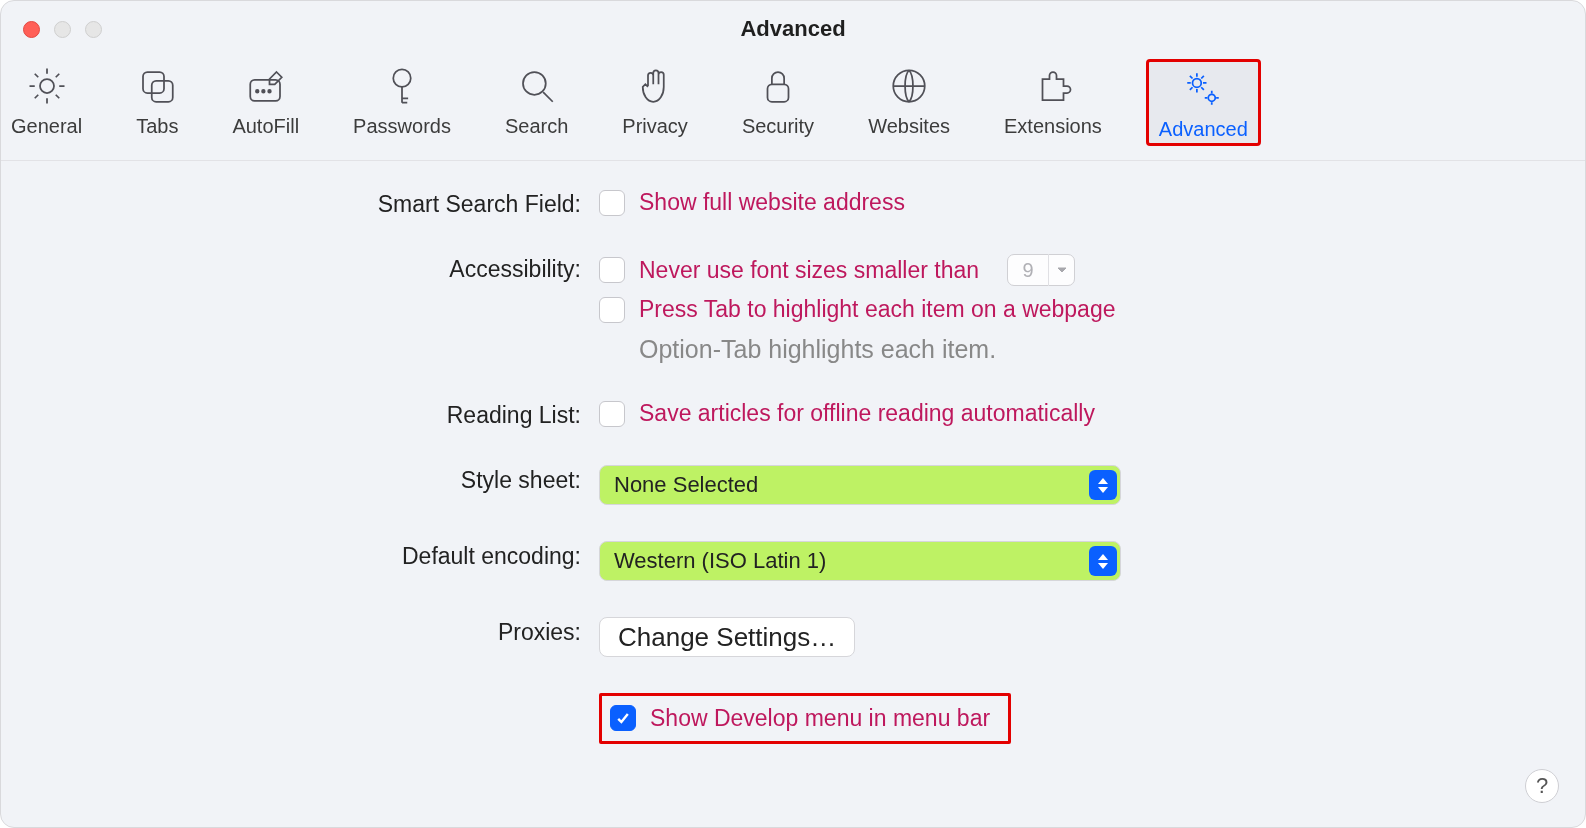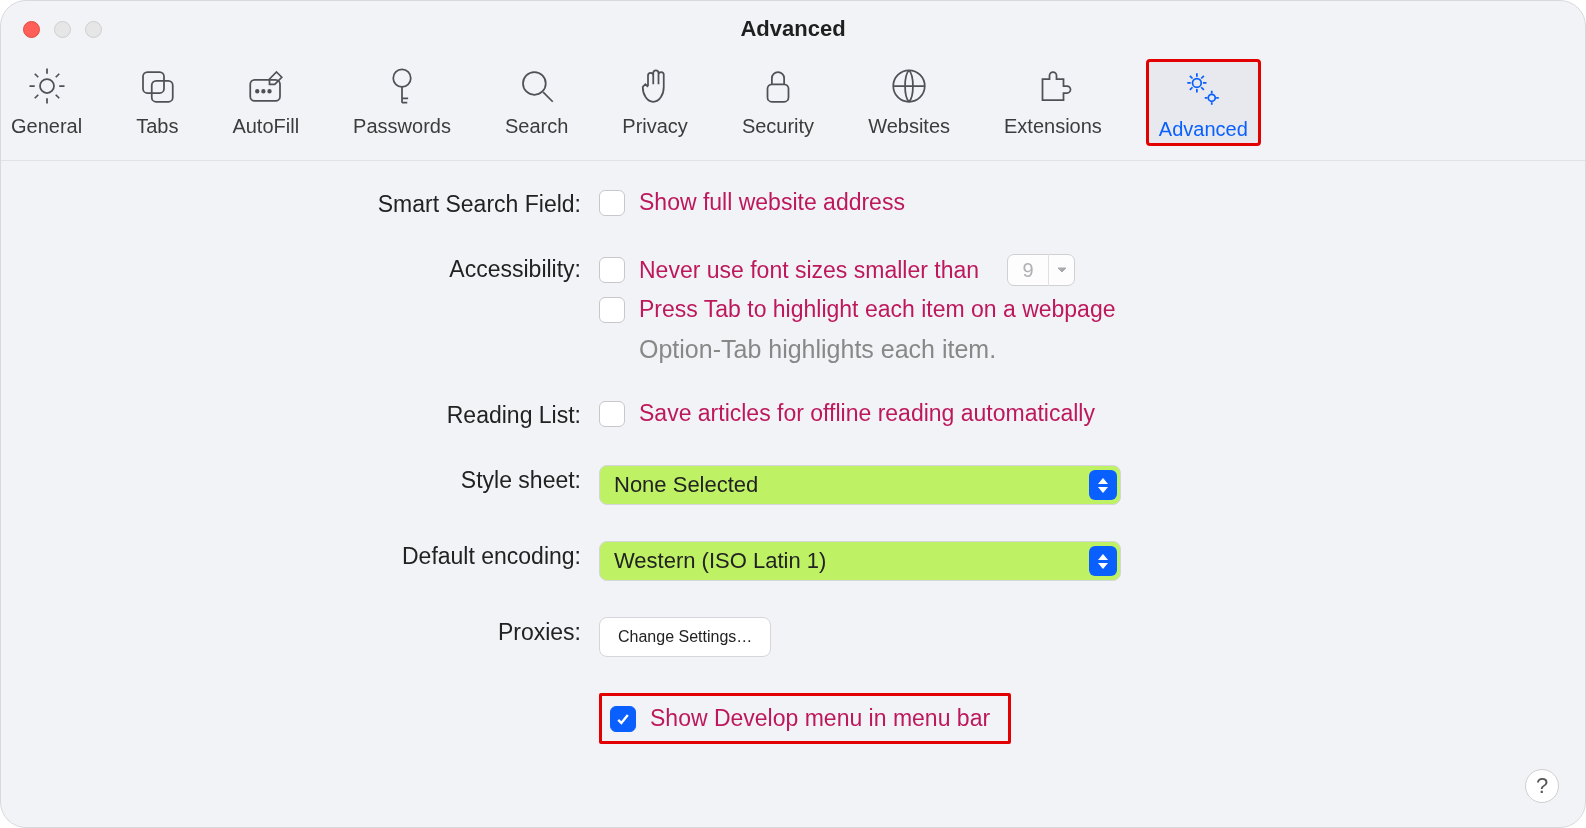--- a/index.html
+++ b/index.html
@@ -7,21 +7,21 @@
       font-family: -apple-system, "Helvetica Neue", Helvetica, Arial, sans-serif;
       background: #fff;
       width: 1586px;
       height: 828px;
       overflow: hidden;
     }
     .window {
       width: 1586px;
       height: 828px;
       background: #f1f3f7;
-      border-radius: 26px;
+      border-radius: 14px;
       border: 1px solid #d9d9dc;
       position: relative;
       display: flex;
       flex-direction: column;
     }
     .titlebar {
       height: 56px;
       display: flex;
       align-items: center;
       position: relative;
@@ -157,32 +157,32 @@
       gap: 1px;
     }
     .dd-arrows svg { width: 10px; height: 7px; fill: #fff; }
 
     .btn {
       height: 40px;
       padding: 0 18px;
       background: #fff;
       border: 1px solid #d6d6da;
       border-radius: 8px;
-      font-size: 16px;
+      font-size: 26px;
       color: #222;
       display: inline-flex;
       align-items: center;
     }
 
     .red-box {
       border: 3px solid #e30000;
       border-radius: 2px;
       padding: 9px 18px 9px 8px;
       display: inline-flex;
-      align-items: flex-end;
+      align-items: flex-start;
       gap: 14px;
     }
 
     .help {
       position: absolute;
       right: 26px;
       bottom: 24px;
       width: 34px; height: 34px;
       border-radius: 50%;
       border: 1px solid #cfcfd4;

